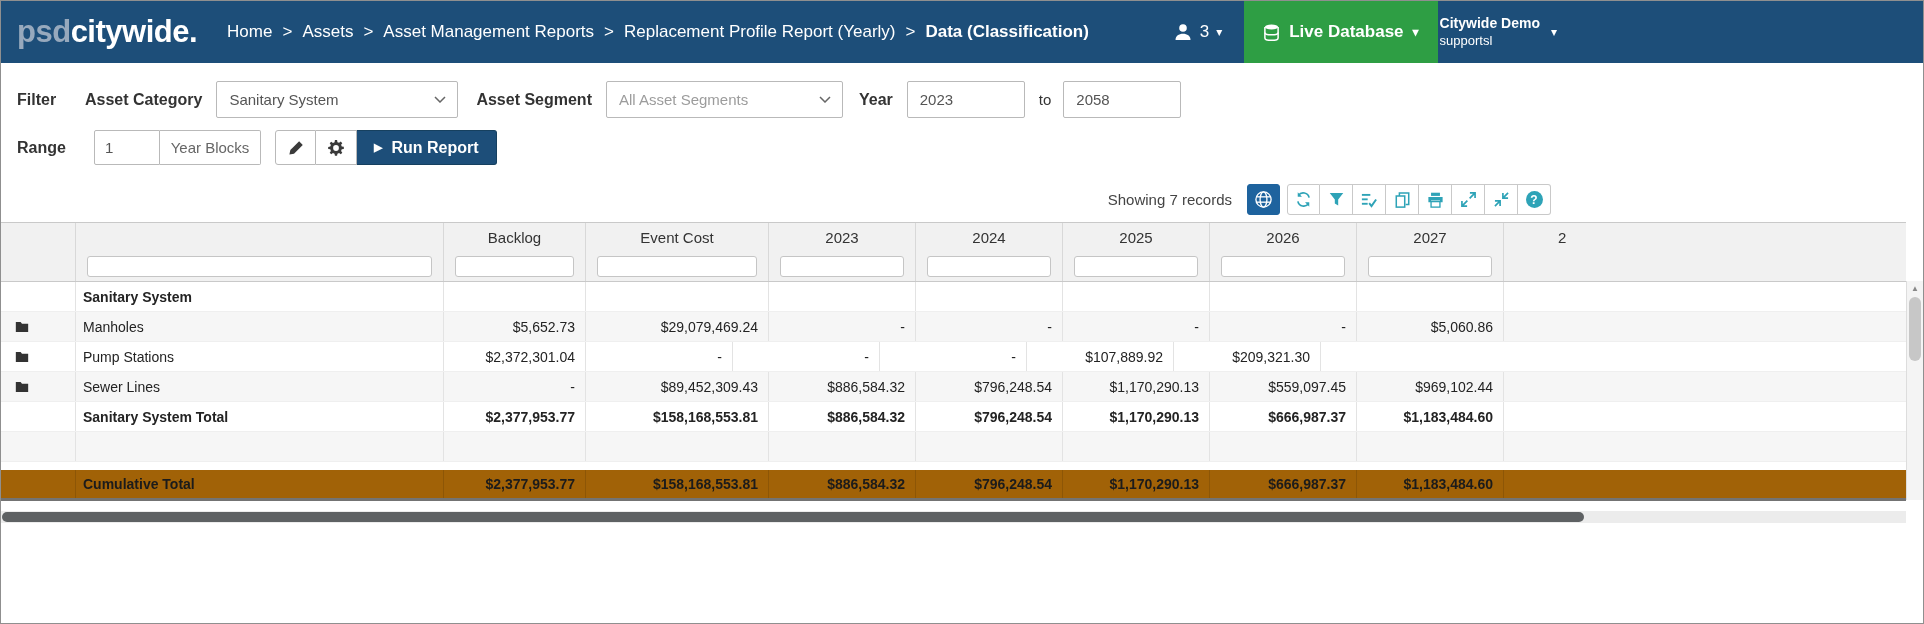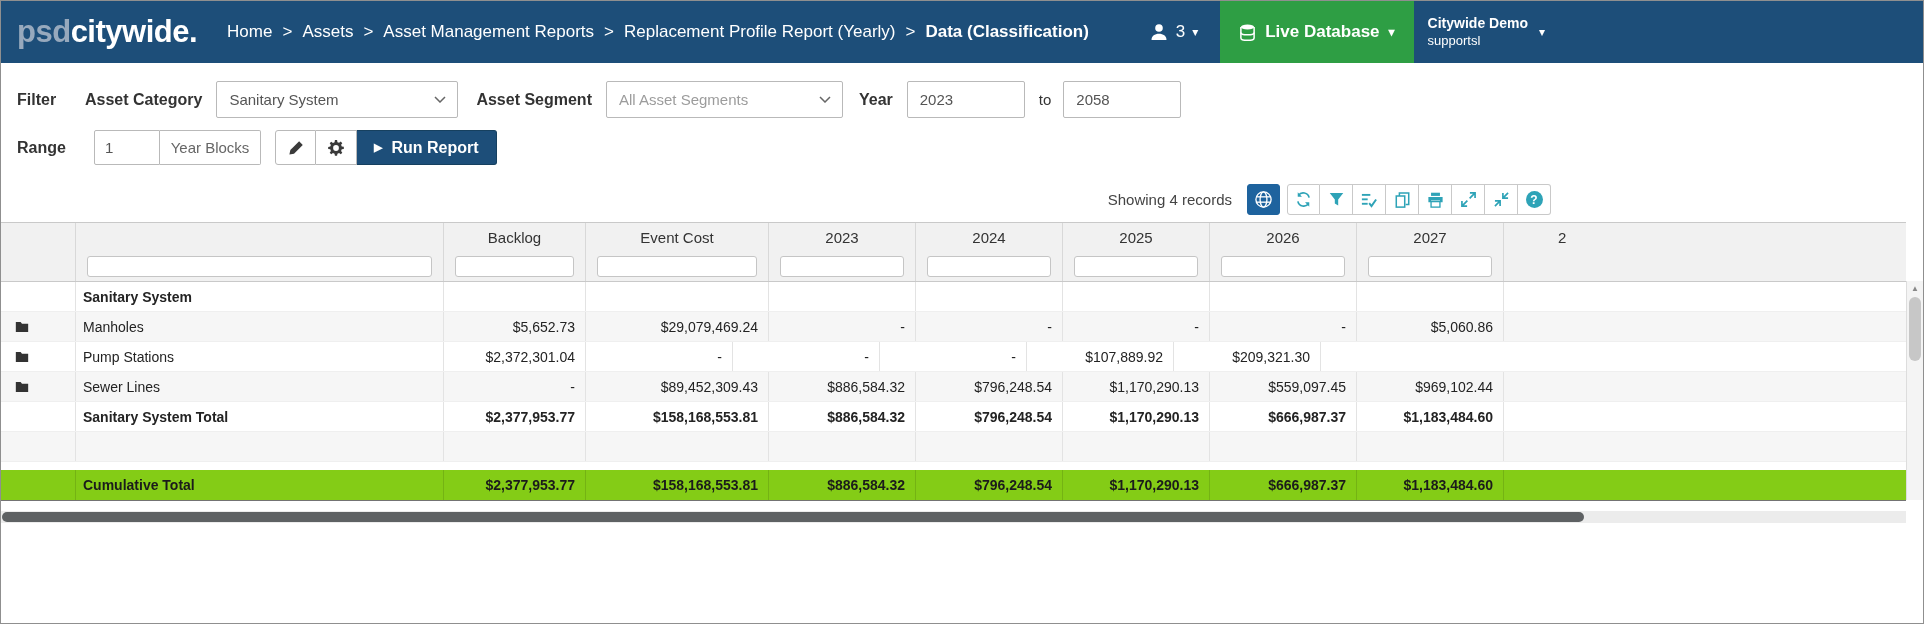--- a/index.html
+++ b/index.html
@@ -12,21 +12,21 @@
   .logo{display:flex;align-items:center;font-size:31px;font-weight:bold;letter-spacing:-0.5px;cursor:pointer;}
   .logo .psd{color:#97a9bd;}
   .logo .cw{color:#fff;}
   .breadcrumb{display:flex;align-items:center;margin-left:30px;font-size:17px;gap:10px;white-space:nowrap;}
   .breadcrumb .crumb{color:#fff;cursor:pointer;}
   .breadcrumb .crumb.last{font-weight:bold;}
   .breadcrumb .sep{color:#fff;}
   .nav-right{margin-left:auto;display:flex;align-items:stretch;margin-right:364px;}
   .user-chip{display:flex;align-items:center;gap:7px;padding:0 22px;font-size:17px;cursor:pointer;}
   .live-db{background:#2e9e44;display:flex;align-items:center;gap:9px;padding:0 19px;font-size:17px;font-weight:bold;cursor:pointer;}
-  .account{display:flex;align-items:center;gap:11px;padding:0 14px;cursor:pointer;}
+  .account{display:flex;align-items:center;gap:11px;padding:0 2px;cursor:pointer;}
   .account .lines{display:flex;flex-direction:column;line-height:1.3;}
   .account .l1{font-weight:bold;font-size:14px;}
   .account .l2{font-size:13px;}
   .caret{font-size:12px;line-height:1;}
 
   
   .filters{padding:18px 0 12px 16px;background:#fff;}
   .frow{display:flex;align-items:center;}
   .frow1{height:37px;margin-bottom:12px;}
   .frow2{height:35px;}
@@ -76,21 +76,21 @@
   .row{display:flex;height:30px;background:#fff;border-bottom:1px solid #efefef;font-size:14px;color:#232323;cursor:pointer;}
   .row.stripe{background:#f6f6f6;}
   .cell{height:100%;display:flex;align-items:center;border-right:1px solid #e3e3e3;overflow:hidden;white-space:nowrap;}
   .icon-cell{padding-left:14px;}
   .name-cell{padding-left:7px;}
   .cell.num{justify-content:flex-end;padding-right:10px;}
   .cell.filler{border-right:none;}
   .row.group .name-cell{font-weight:bold;}
   .row.total .name-cell,.row.total .num{font-weight:bold;}
   .spacer{height:8px;background:#fff;}
-  .row.cumulative{background:#84cc16;height:31px;border-bottom:1px solid #737373;font-weight:bold;color:#1b1b1b;}
+  .row.cumulative{background:#a16207;height:31px;border-bottom:3px solid #737373;font-weight:bold;color:#1b1b1b;}
   .row.cumulative .cell{border-right:1px solid rgba(0,0,0,0.12);}
   .row.cumulative .cell.filler{border-right:none;}
 
   
   .hscroll{width:1905px;height:12px;background:#ececec;margin-top:10px;position:relative;}
   .hthumb{position:absolute;left:1px;top:1px;height:10px;width:1582px;background:#5e6163;border-radius:5px;}
   .vscroll{position:absolute;top:280px;right:0;width:17px;height:219px;background:#f4f4f4;border-left:1px solid #ddd;}
   .varrow{height:15px;display:flex;align-items:center;justify-content:center;font-size:8px;color:#888;cursor:pointer;}
   .vthumb{margin:1px 2px;height:64px;background:#c7c7c7;border-radius:6px;cursor:pointer;}
 </style>
@@ -185,21 +185,21 @@
         </button>
         <button class="run-btn">
           <span class="play">▶</span>
           <span>Run Report</span>
         </button>
       </div>
     </div>
   </section>
 
   <div class="grid-toolbar">
-    <span class="showing">Showing 4 records</span>
+    <span class="showing">Showing 7 records</span>
     <button class="tool-btn globe">
       <svg width="19" height="19" viewBox="0 0 20 20" fill="none" stroke="currentColor" stroke-width="1.4">
         <circle cx="10" cy="10" r="8"></circle>
           <ellipse cx="10" cy="10" rx="3.6" ry="8"></ellipse>
         <line x1="2.4" y1="7.2" x2="17.6" y2="7.2"></line>
           <line x1="2.4" y1="12.8" x2="17.6" y2="12.8"></line>
       </svg>
     </button>
     <div class="tool-group">
       <button class="tool-btn">

